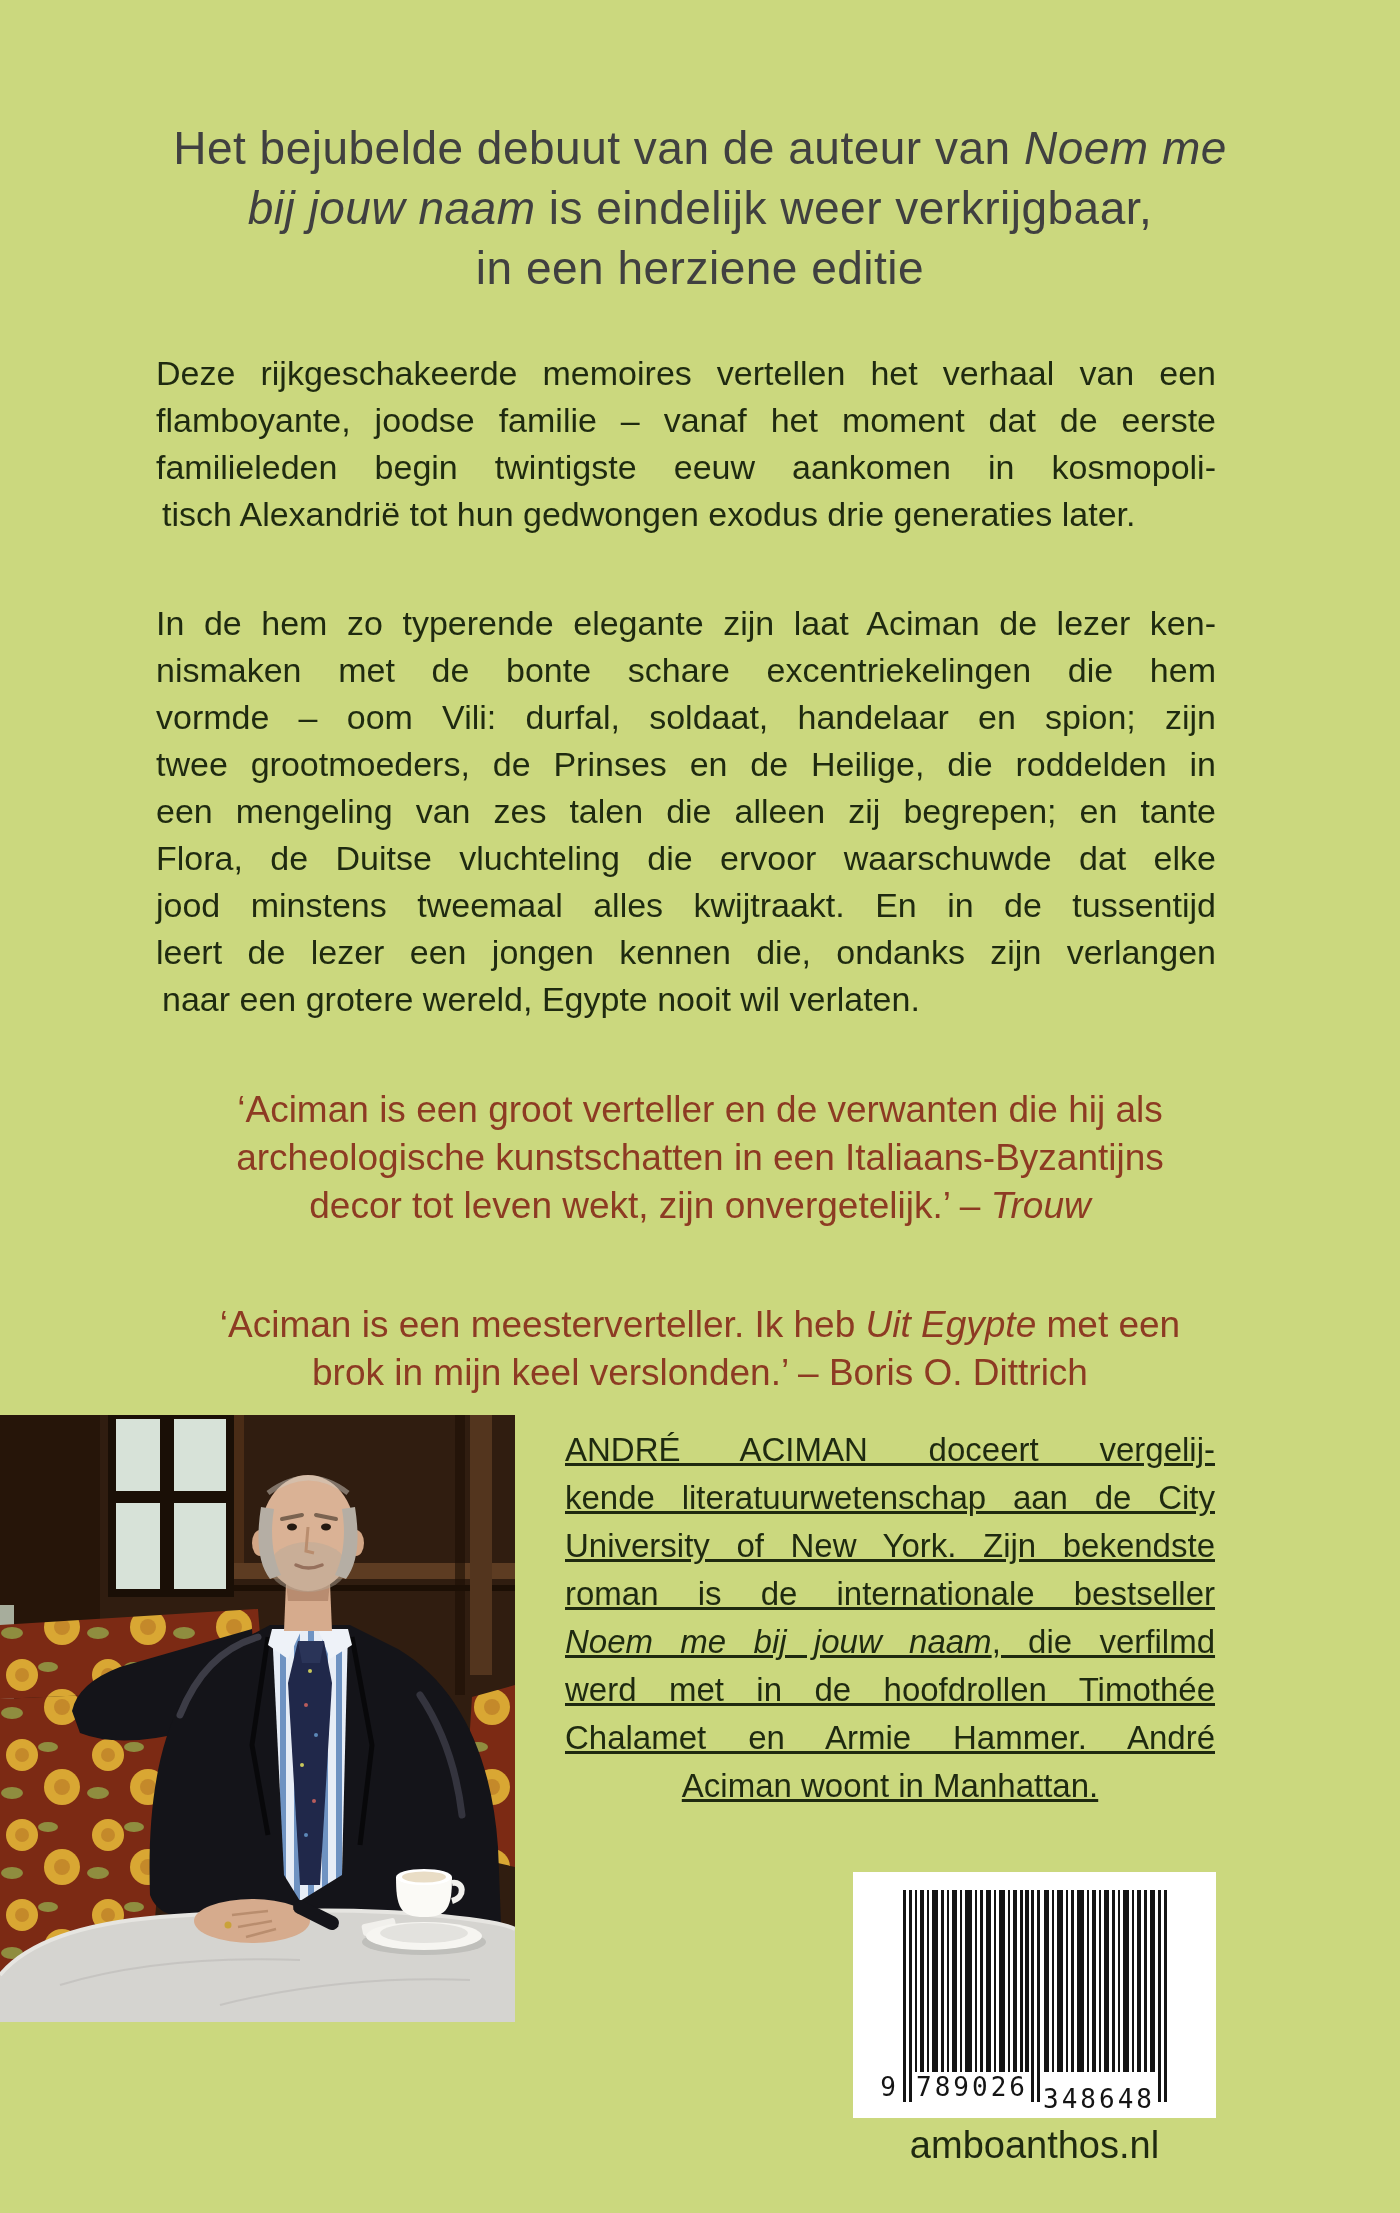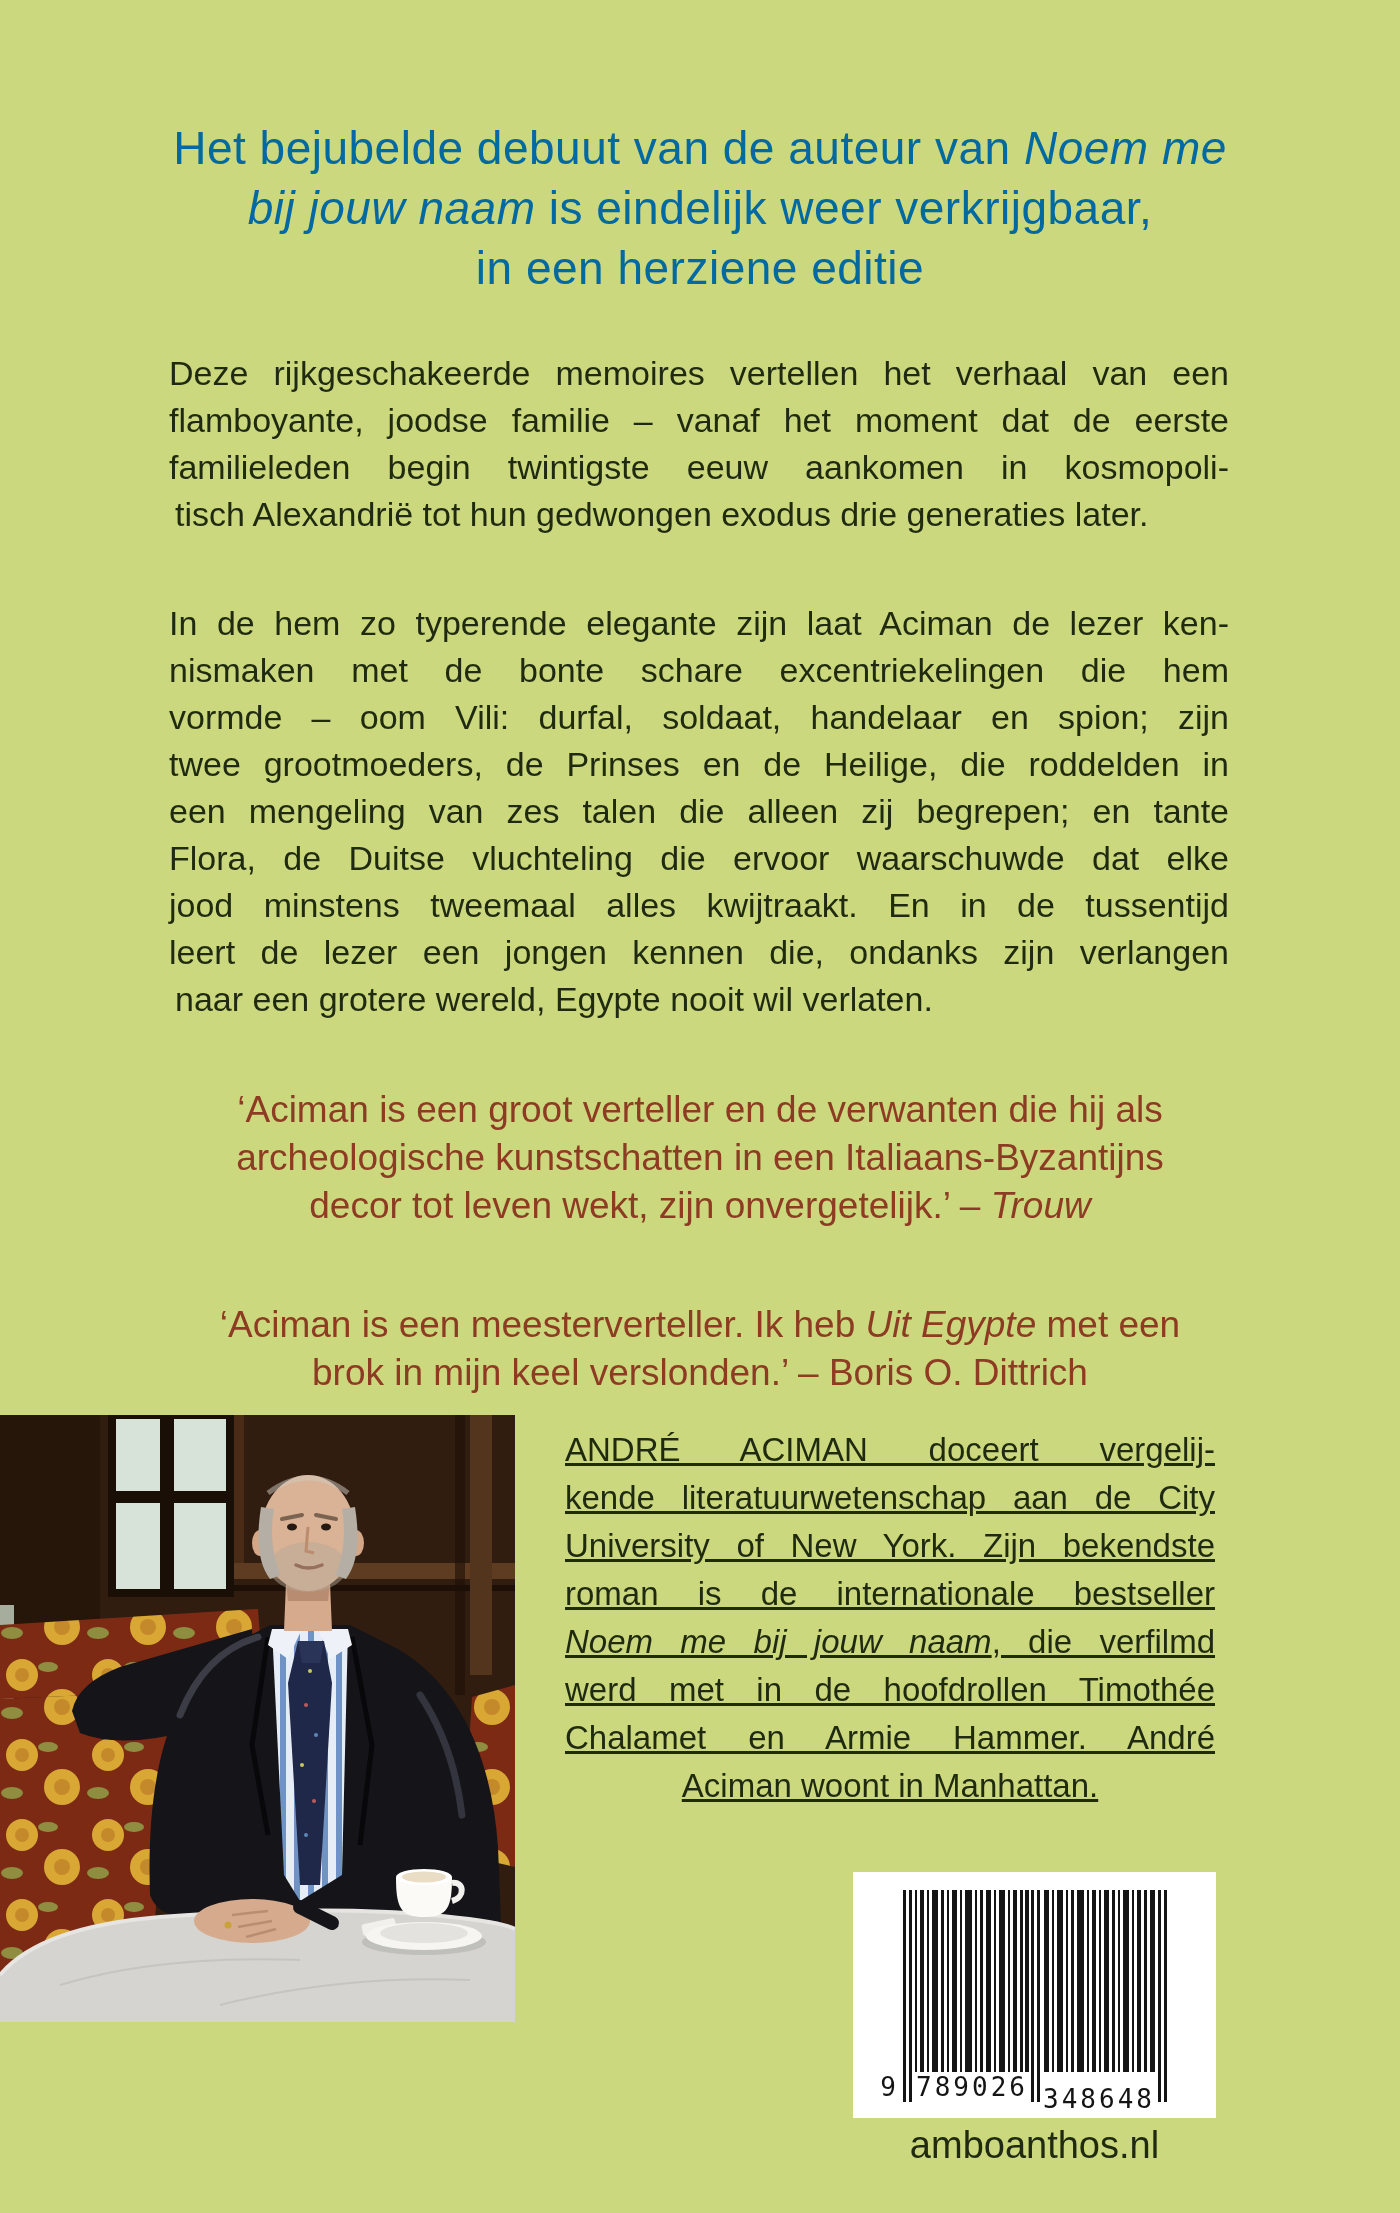--- a/index.html
+++ b/index.html
@@ -6,26 +6,26 @@
   .cover{
     position:relative;
     width:1400px;height:2213px;
     background:#cbd87e;
     overflow:hidden;
     font-family:"Liberation Sans", sans-serif;
     color:#1f2a10;
   }
   .headline{
     position:absolute;top:118px;left:100px;width:1200px;
-    text-align:center;color:#0369a1;
+    text-align:center;color:#404040;
     font-size:46px;line-height:60px;letter-spacing:.5px;
   }
   .it{font-style:italic;}
   .para{
-    position:absolute;left:169px;width:1060px;
+    position:absolute;left:156px;width:1060px;
     font-size:34px;line-height:47px;color:#1f2a10;
   }
   .para .jline{height:47px;text-align:justify;text-align-last:justify;}
   .para .lline{height:47px;text-align:left;margin-left:6px;}
   .quote{
     position:absolute;left:100px;width:1200px;
     text-align:center;color:#8d3b23;
     font-size:37px;line-height:48px;
   }
   .bio{

